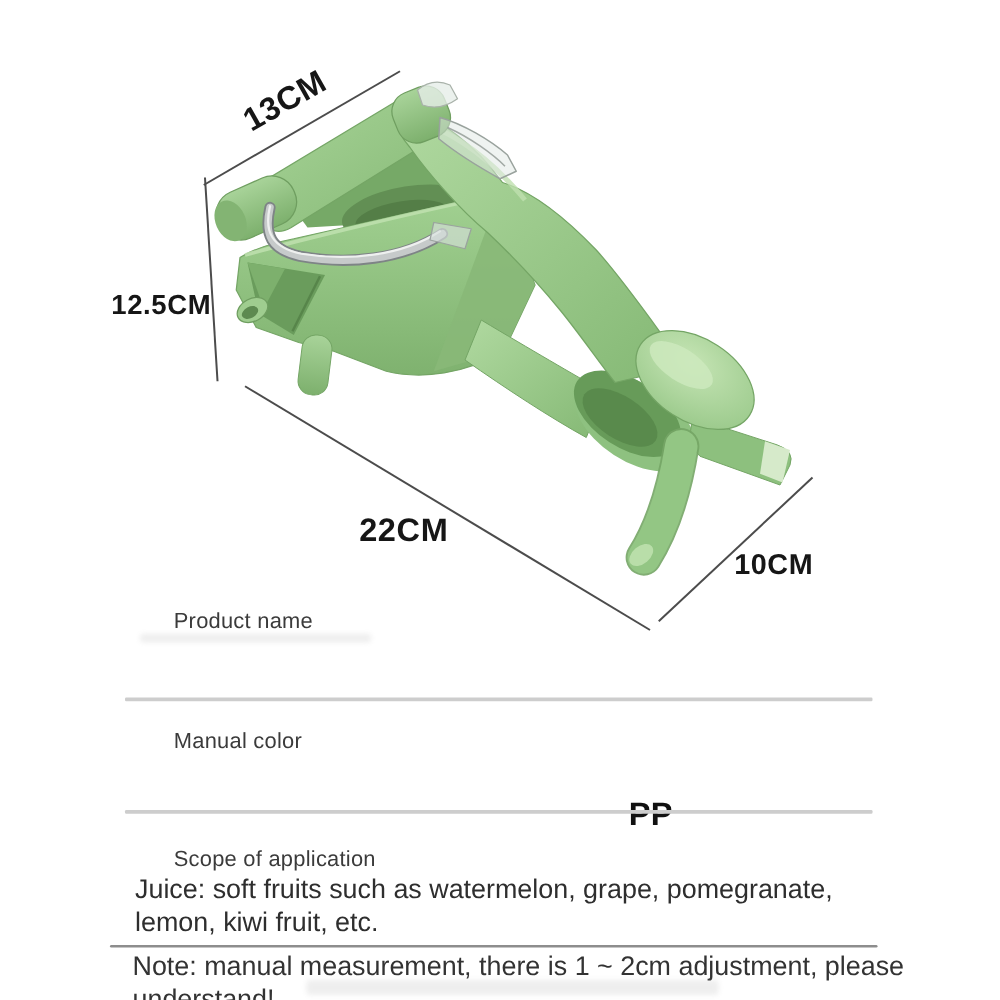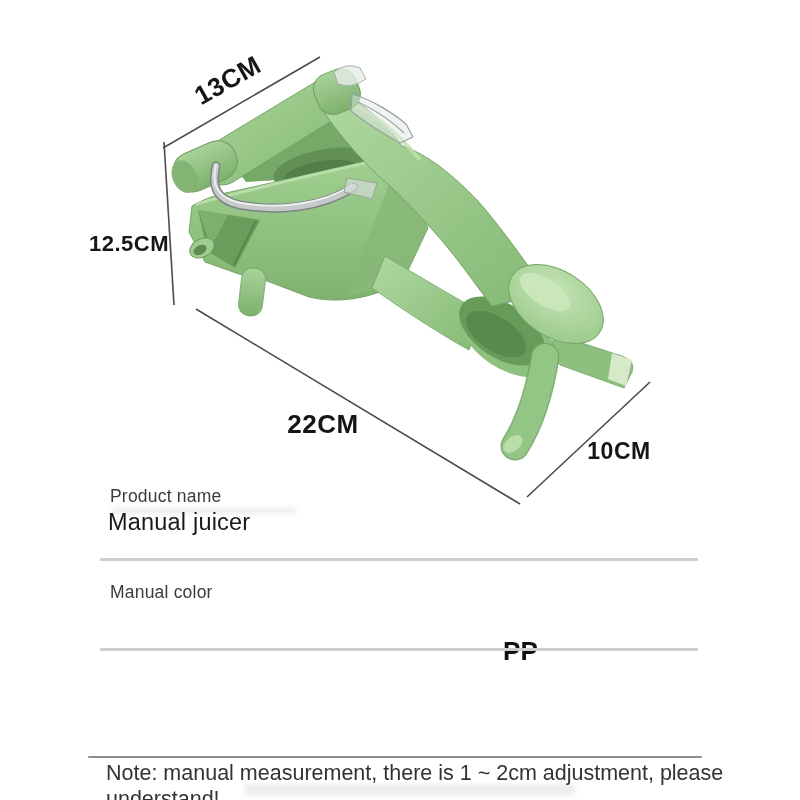--- a/index.html
+++ b/index.html
@@ -1,19 +1,19 @@
 <!DOCTYPE html>
 <html><head>
 <meta charset="utf-8">
 <style>
   html,body{margin:0;padding:0;background:#ffffff;}
   body{width:800px;height:800px;overflow:hidden;font-family:"Liberation Sans",sans-serif;}
   .stage{position:relative;width:800px;height:800px;background:#ffffff;overflow:hidden;}
   .photo-svg{position:absolute;left:0;top:0;}
-  .spec-label{position:absolute;font-size:17.5px;color:#3b3b3b;letter-spacing:.2px;}
+  .spec-label{position:absolute;font-size:17.5px;color:#3b3b3b;letter-spacing:.2px;margin-left:29px;}
   .spec-value{position:absolute;font-size:23.5px;color:#1a1a1a;letter-spacing:.2px;}
   .spec-value.big-bold{font-weight:bold;font-size:26px;color:#111;}
   .spec-para{position:absolute;font-size:21.5px;color:#2e2e2e;line-height:27px;}
   .note-para{position:absolute;font-size:21.5px;color:#333;line-height:26px;}
   .divider{position:absolute;height:3px;background:#cdcdcd;border-radius:1px;}
   .divider.thin{height:2px;background:#8d8d8d;}
   .smudge{position:absolute;background:#9b9b9b;opacity:.16;filter:blur(2px);border-radius:3px;}
   svg text{font-family:"Liberation Sans",sans-serif;font-weight:bold;fill:#161616;letter-spacing:.5px;}
 </style>
 </head>
@@ -108,29 +108,30 @@
     </g>
 
     <text transform="translate(232 88) rotate(-29.5)" text-anchor="middle" font-size="26">13CM</text>
     <text x="129" y="251" text-anchor="middle" font-size="22">12.5CM</text>
     <text x="323" y="433" text-anchor="middle" font-size="26">22CM</text>
     <text x="619" y="459" text-anchor="middle" font-size="23">10CM</text>
   </svg>
 
   <div class="spec-label" style="left:110px;top:486px">Product name</div>
   <div class="smudge" style="left:112px;top:507px;width:185px;height:7px"></div>
-  <div class="spec-value" style="left:108px;top:509px">Manual juicer</div>
 
   <div class="divider" style="left:100px;top:558px;width:598px"></div>
 
   <div class="spec-label" style="left:110px;top:582px">Manual color</div>
 
   <div class="spec-value big-bold" style="left:503px;top:636px">PP</div>
 
   <div class="divider" style="left:100px;top:648px;width:598px"></div>
 
+  <div class="spec-label" style="left:110px;top:677px">Scope of application</div>
+  <div class="spec-para" style="left:108px;top:698px;width:590px">Juice: soft fruits such as watermelon, grape, pomegranate, lemon, kiwi fruit, etc.</div>
 
   <div class="divider thin" style="left:88px;top:756px;width:614px"></div>
 
   <div class="note-para" style="left:106px;top:760px;width:620px">Note: manual measurement, there is 1 ~ 2cm adjustment, please understand!</div>
   <div class="smudge" style="left:245px;top:784px;width:330px;height:12px"></div>
 
 </div>
 
 </body></html>

